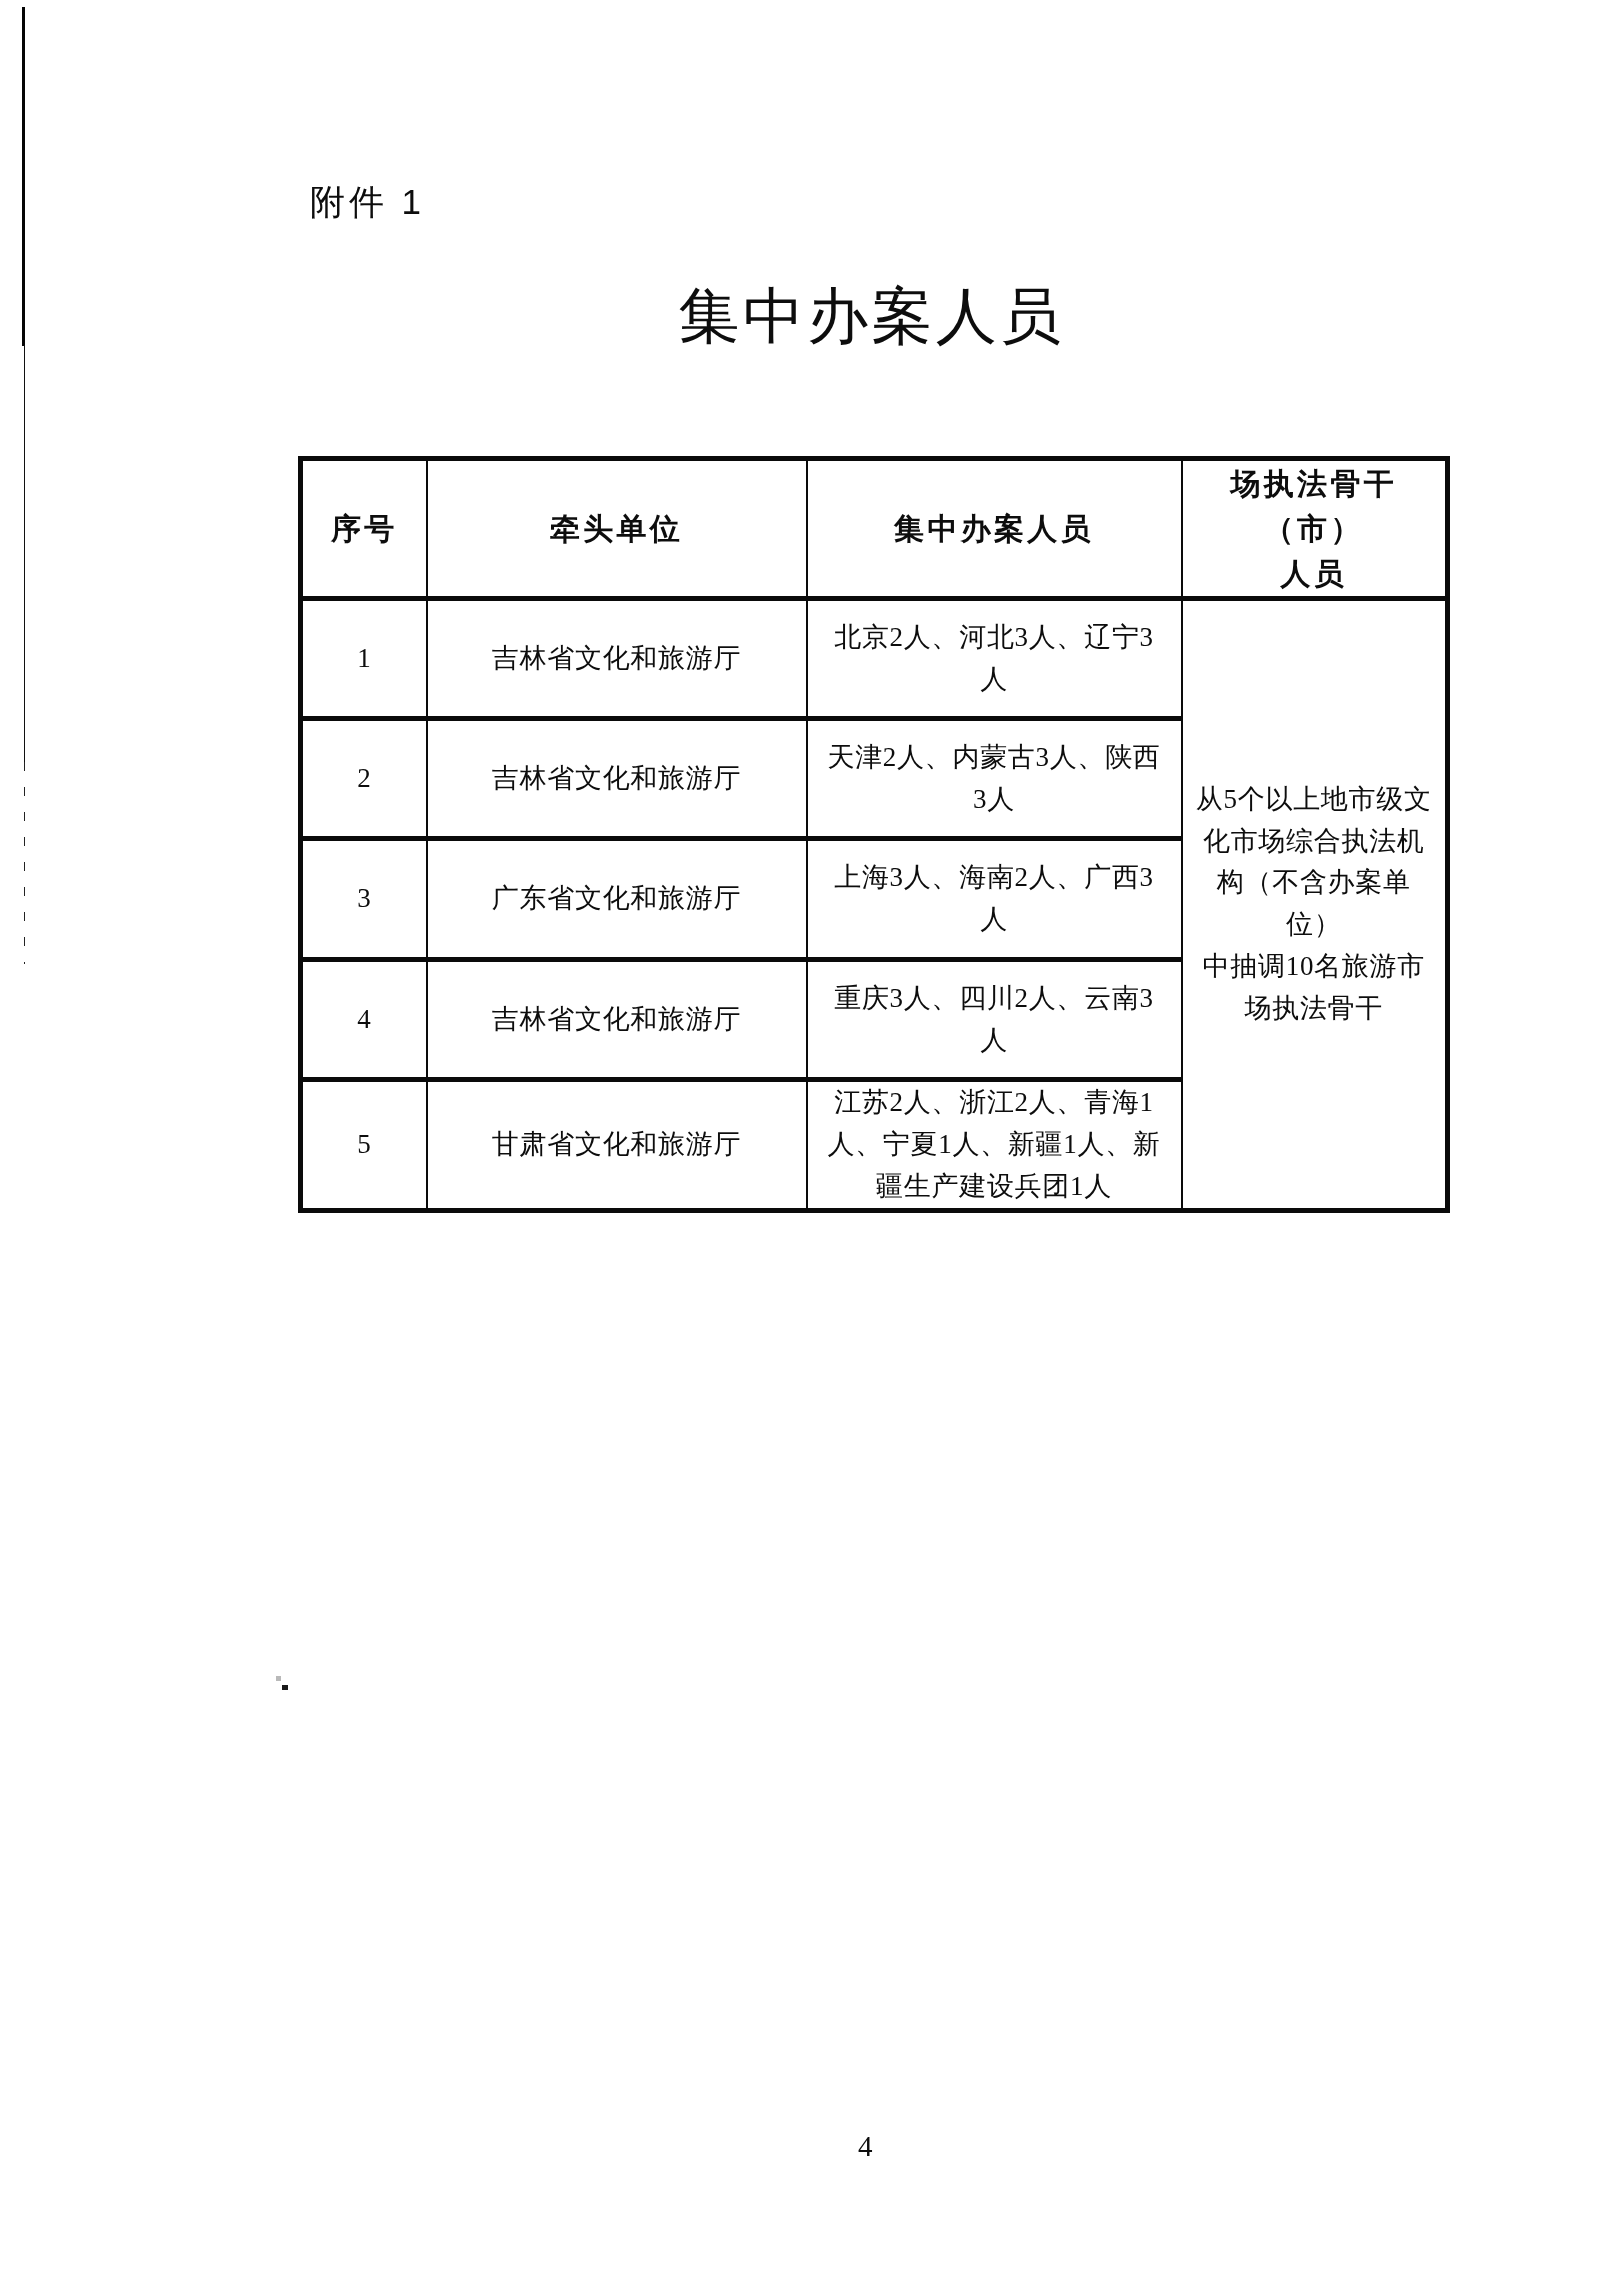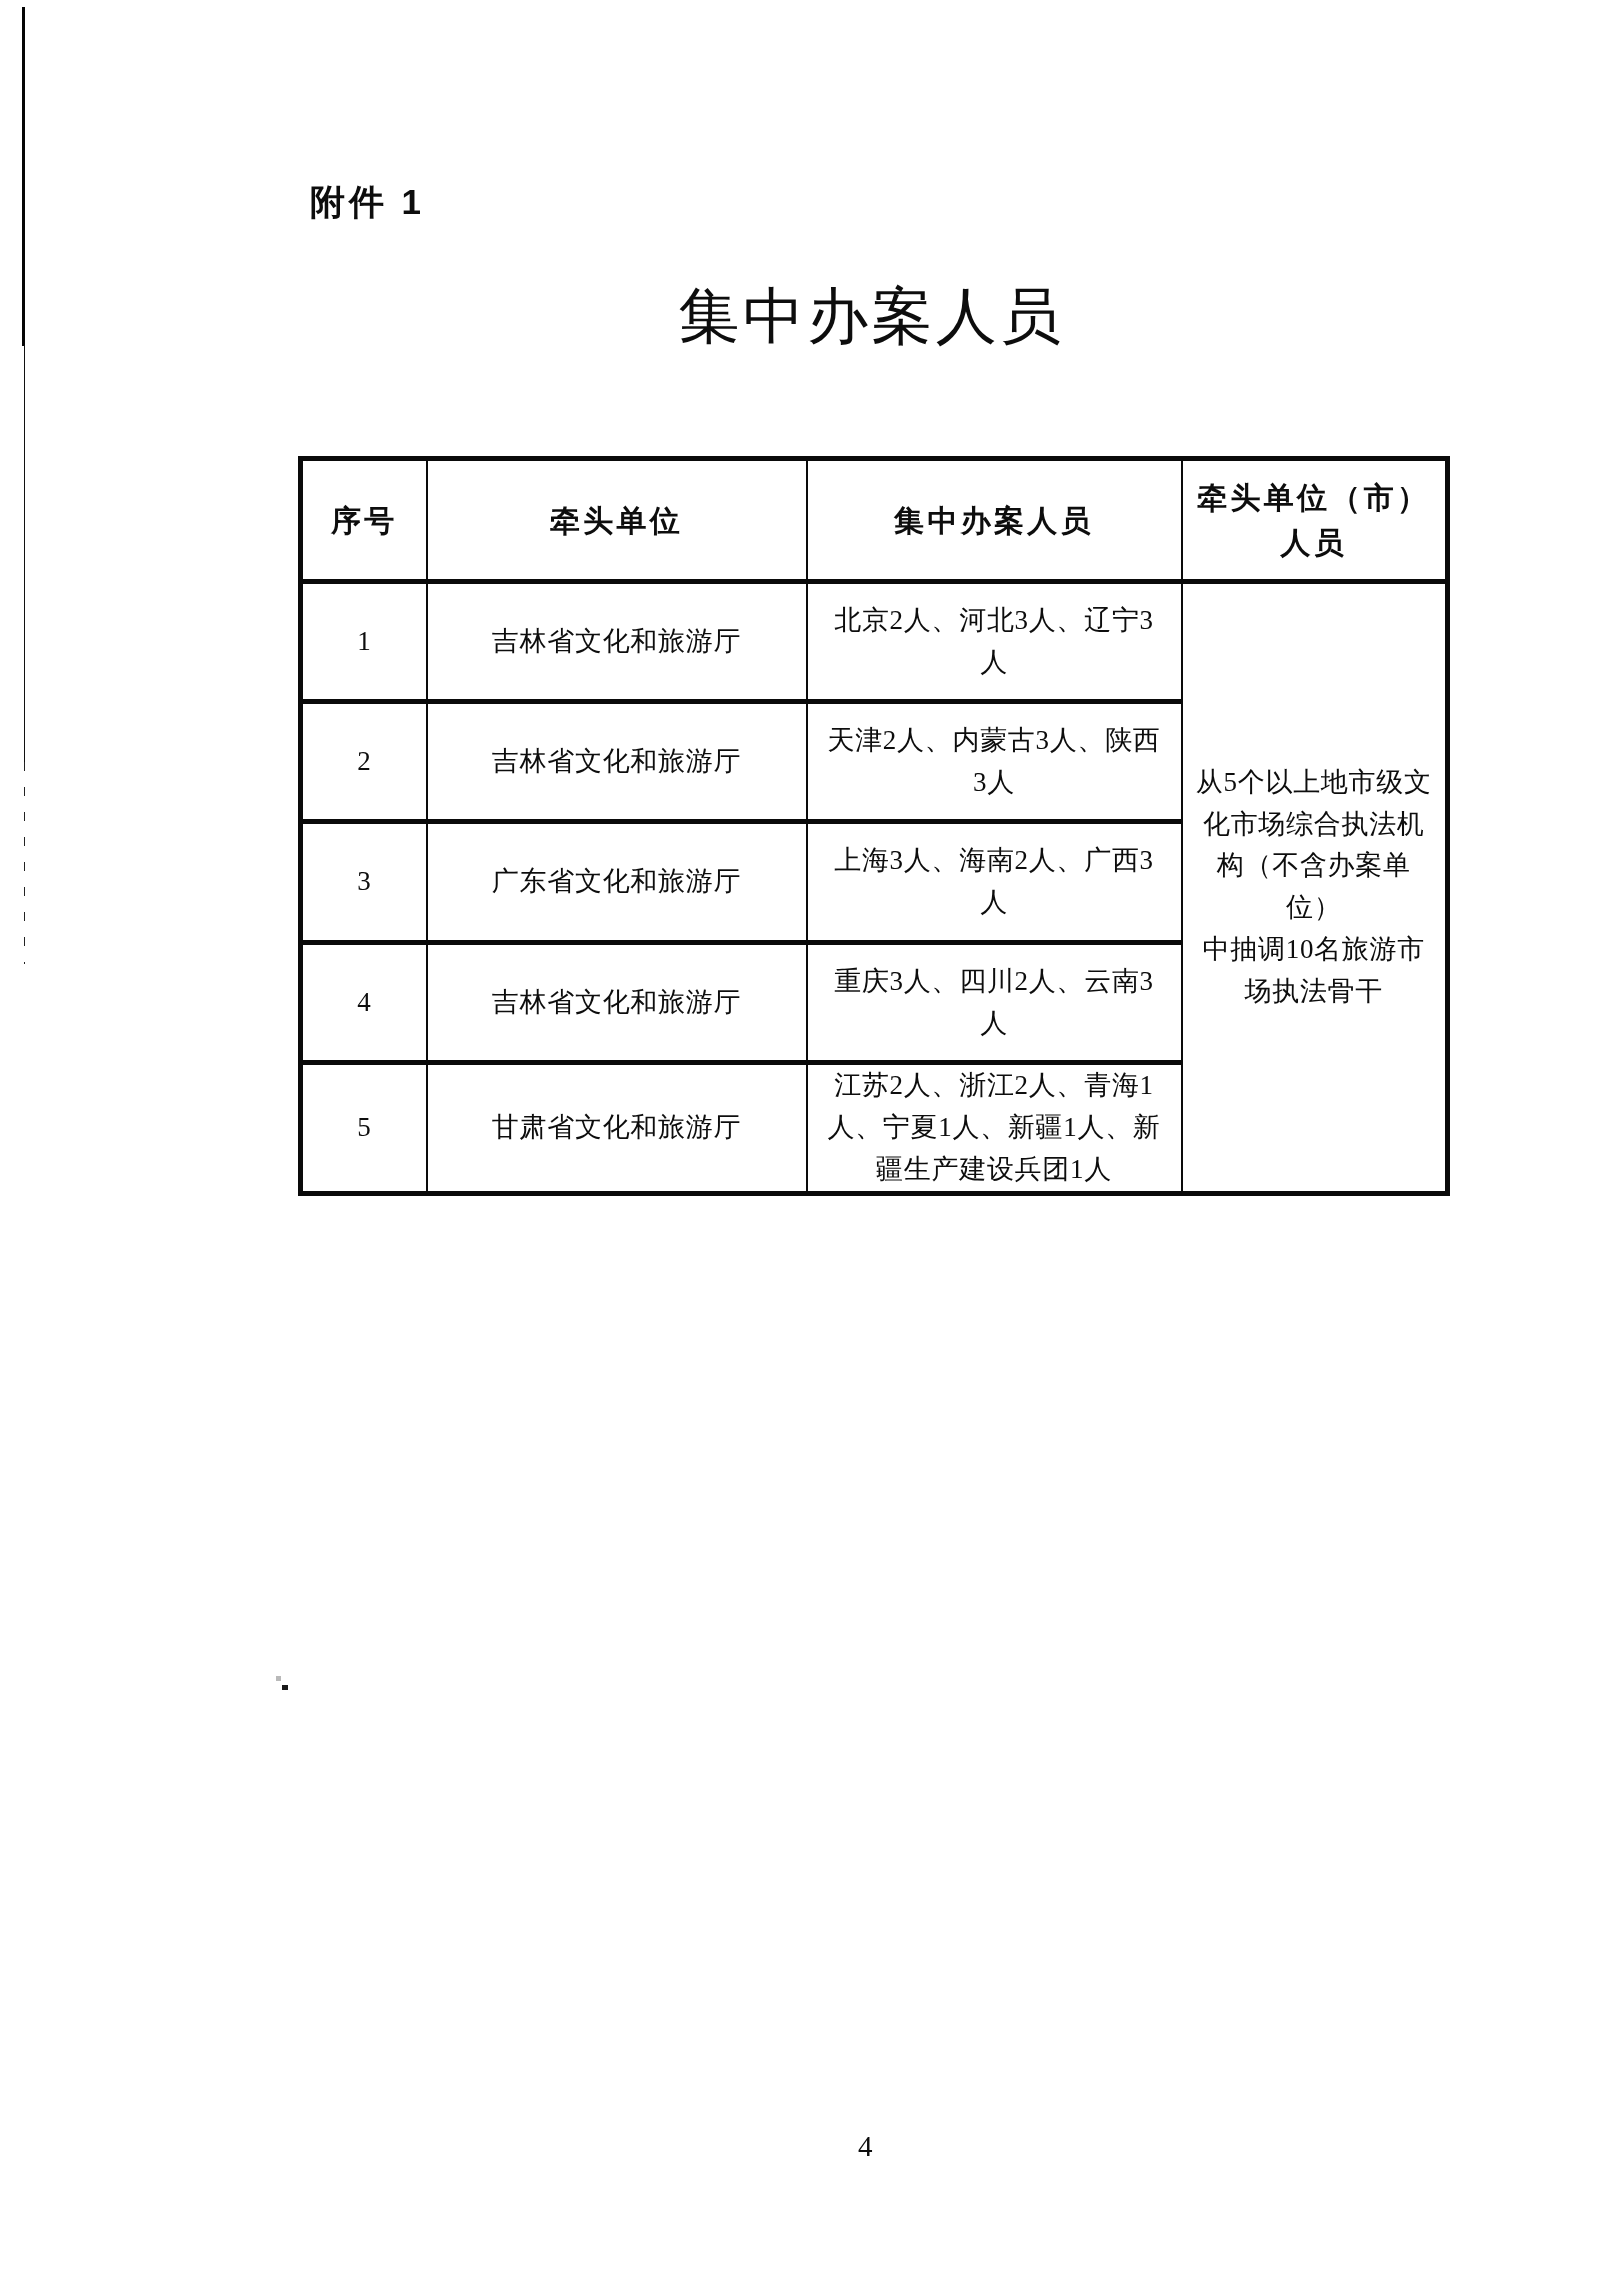--- a/index.html
+++ b/index.html
@@ -32,21 +32,21 @@
   }
   .speck-light {
     position: absolute; left: 276px; top: 1676px;
     width: 5.2px; height: 5.2px; background: #b9b9b9;
   }
 
   
   .attachment {
     position: absolute; left: 310px; top: 182px;
     font-family: "Liberation Sans", "DejaVu Sans", sans-serif;
-    font-weight: bold; font-size: 35px; line-height: 1.15;
+    font-weight: normal; font-size: 35px; line-height: 1.15;
     letter-spacing: 3.9px;
   }
   .title-wrap {
     position: absolute; left: 298px; top: 282px;
     width: 1147px; text-align: center;
   }
   .doc-title {
     font-family: "DejaVu Serif", "Liberation Serif", serif;
     font-weight: normal; font-size: 61px; letter-spacing: 3.3px;
     line-height: 1.1;
@@ -116,21 +116,21 @@
     <col style="width:126px">
     <col style="width:380px">
     <col style="width:375px">
     <col style="width:266px">
   </colgroup>
   <tbody>
       <tr class="hdr">
     <th>序号</th>
     <th>牵头单位</th>
     <th>集中办案人员</th>
-    <th>牵头单位（市）
+    <th>场执法骨干（市）
 人员</th>
   </tr>
   <tr class="r1">
     <td class="seq">1</td>
     <td class="unit">吉林省文化和旅游厅</td>
     <td class="invited">北京2人、河北3人、辽宁3
 人</td>
     <td class="merged" rowspan="5">从5个以上地市级文
 化市场综合执法机
 构（不含办案单位）

